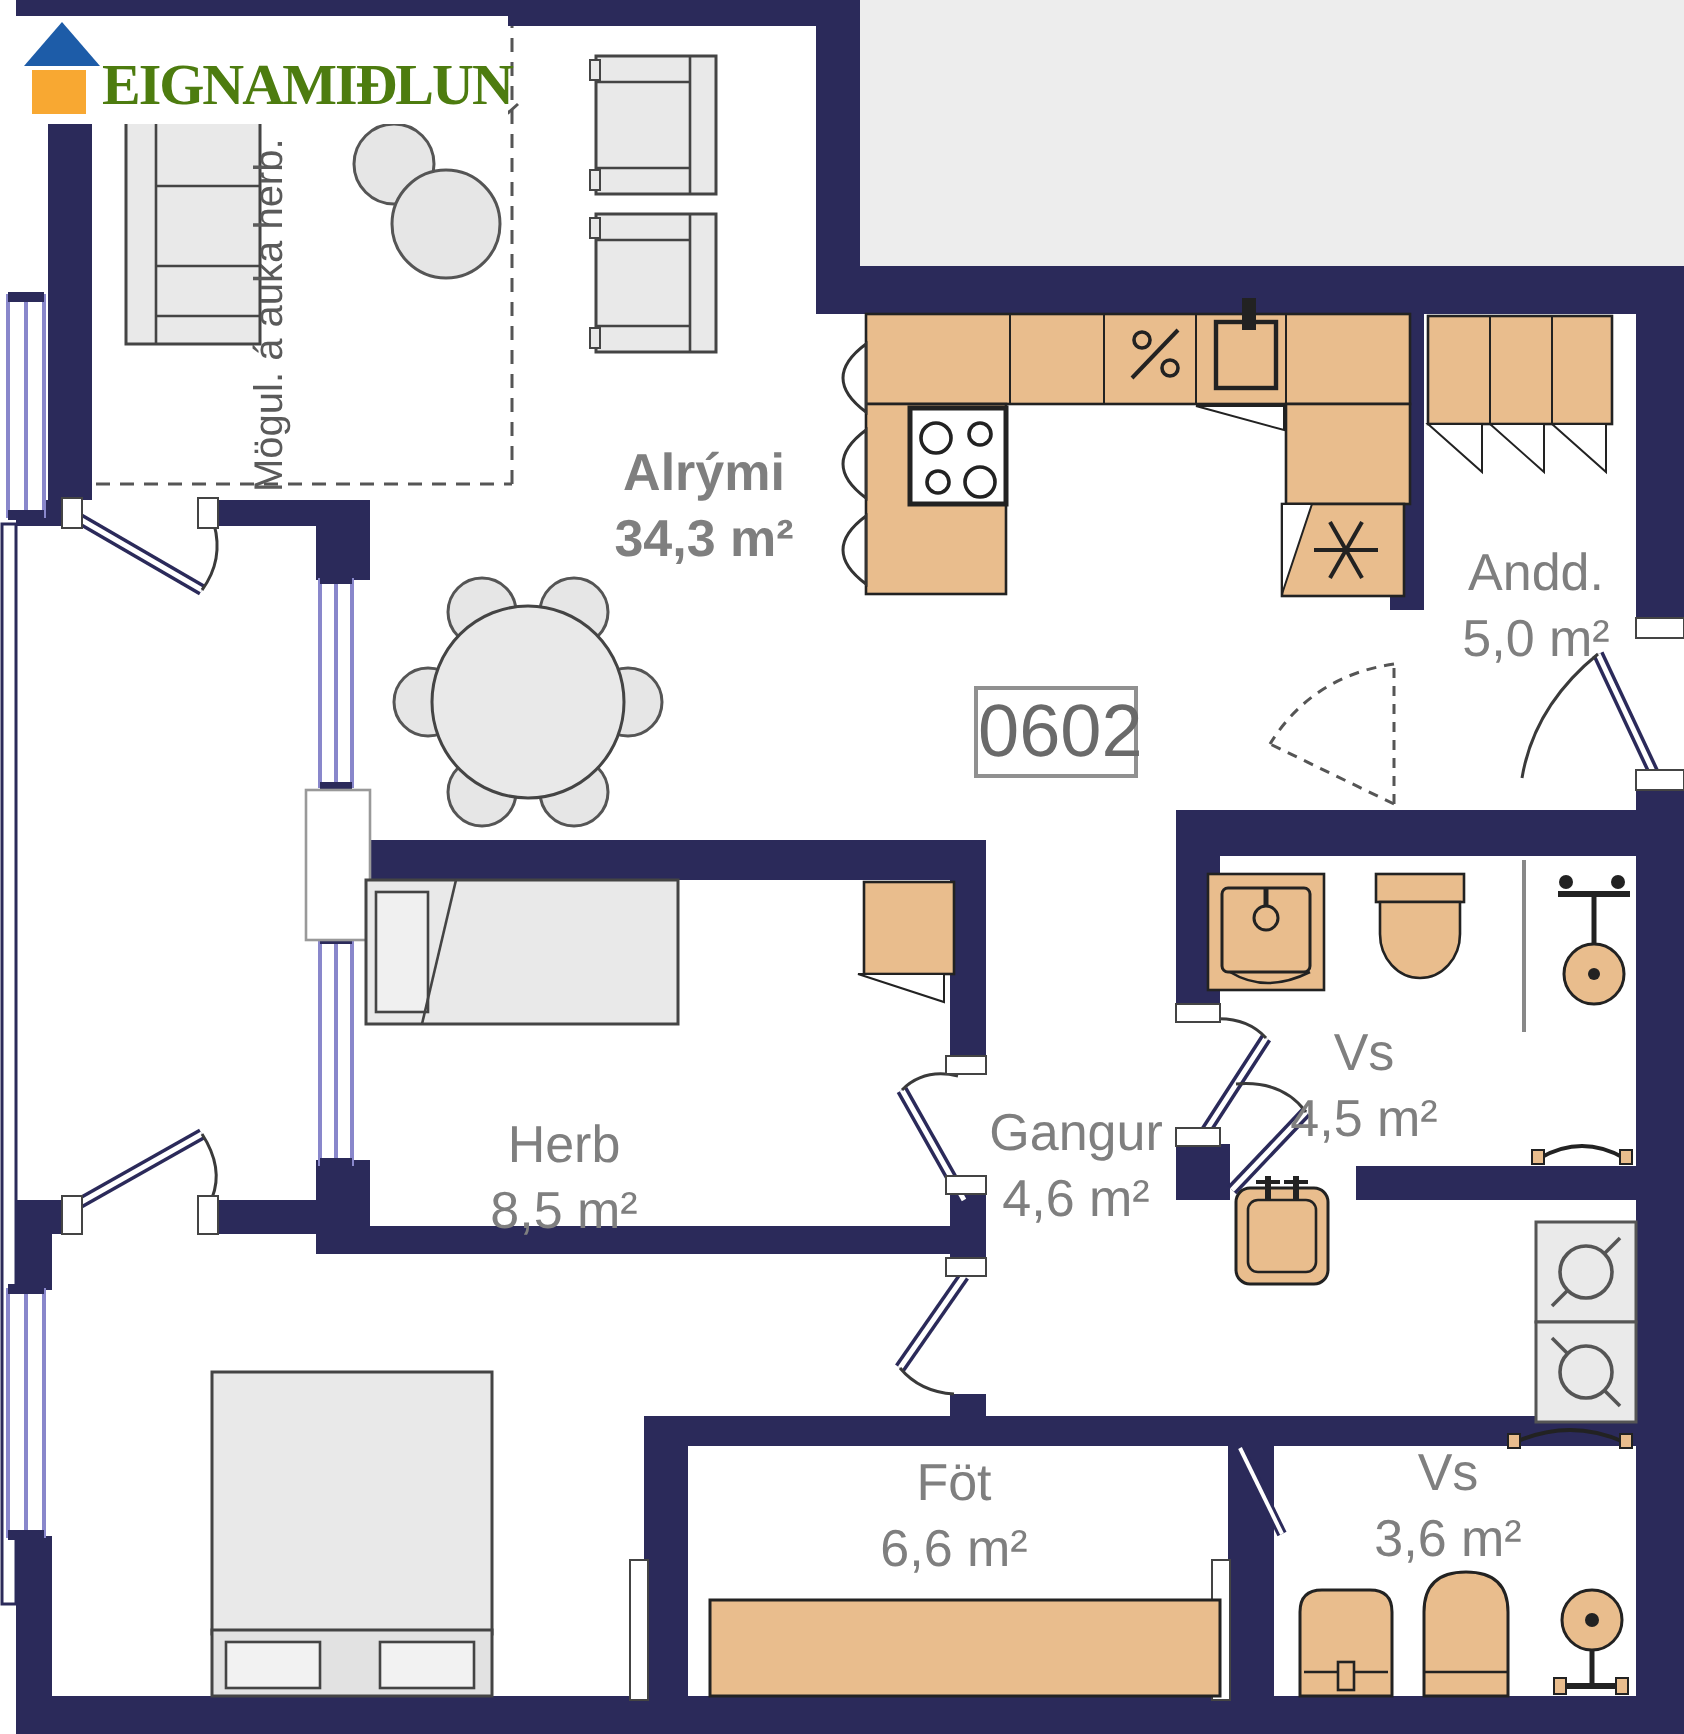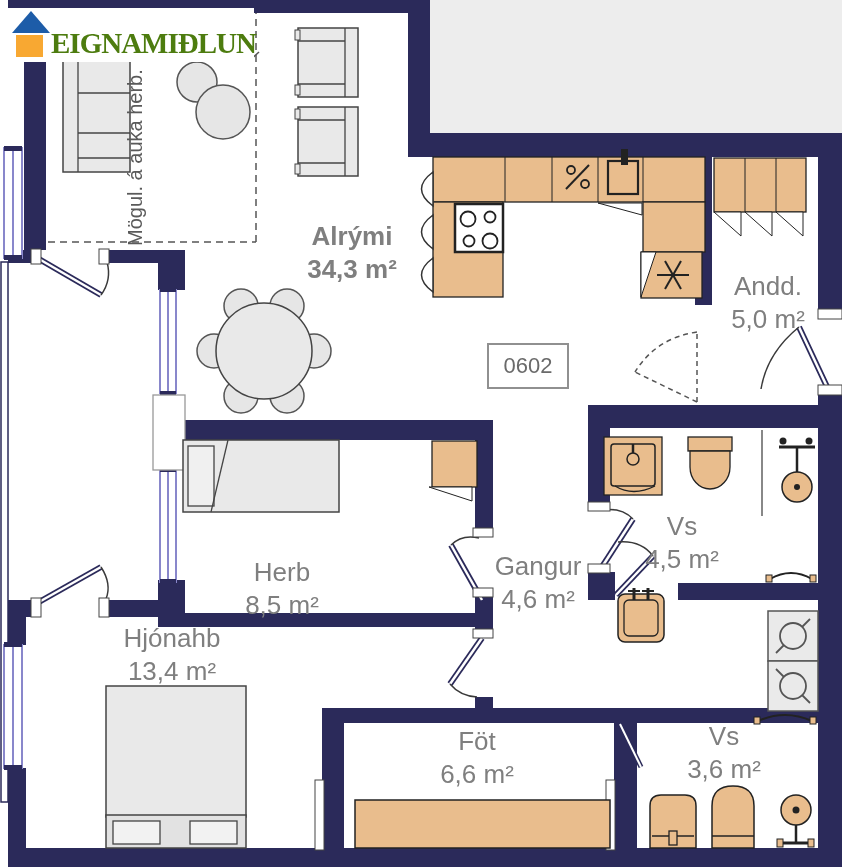--- a/index.html
+++ b/index.html
@@ -3,21 +3,21 @@
 <meta charset="utf-8">
 <style>
   html,body{margin:0;padding:0;background:#fff;}
   #plan{position:relative;width:842px;height:867px;background:#fff;overflow:hidden;
         font-family:"Liberation Sans",sans-serif;}
   #plan svg{position:absolute;left:0;top:0;}
   .room-label{position:absolute;transform:translateX(-50%);text-align:center;
               color:#7f7f7f;font-size:26px;line-height:33px;white-space:nowrap;}
   .room-label span{display:block;}
   .unit-box{position:absolute;left:487px;top:343px;width:78px;height:42px;
-            border:2px solid #909090;background:#fff;color:#6a6a6a;font-size:22px;
+            border:2px solid #909090;background:#fff;color:#6a6a6a;font-size:37px;
             line-height:42px;text-align:center;}
   .logo{position:absolute;left:0;top:8px;width:254px;height:54px;background:#fff;}
   .logo-roof{position:absolute;left:12px;top:3px;width:0;height:0;
              border-left:19px solid transparent;border-right:19px solid transparent;
              border-bottom:22px solid #1d5ca8;}
   .logo-body{position:absolute;left:16px;top:27px;width:27px;height:22px;background:#f8a832;}
   .logo-text{position:absolute;left:51px;top:19px;color:#4d7c0f;
              font-family:"Liberation Serif",serif;font-weight:bold;font-size:29px;
              letter-spacing:-1px;}
   .note{position:absolute;left:124px;top:14px;width:36px;height:232px;overflow:hidden;}
@@ -378,24 +378,20 @@
     <span>8,5 m²</span>
   </div>
   <div class="room-label" style="left:538px;top:550px;">
     <span>Gangur</span>
     <span>4,6 m²</span>
   </div>
   <div class="room-label" style="left:682px;top:510px;">
     <span>Vs</span>
     <span>4,5 m²</span>
   </div>
-  <div class="room-label" style="left:172px;top:622px;">
-    <span>Hjónahb</span>
-    <span>13,4 m²</span>
-  </div>
   <div class="room-label" style="left:477px;top:725px;">
     <span>Föt</span>
     <span>6,6 m²</span>
   </div>
   <div class="room-label" style="left:724px;top:720px;">
     <span>Vs</span>
     <span>3,6 m²</span>
   </div>
 </div>
 

